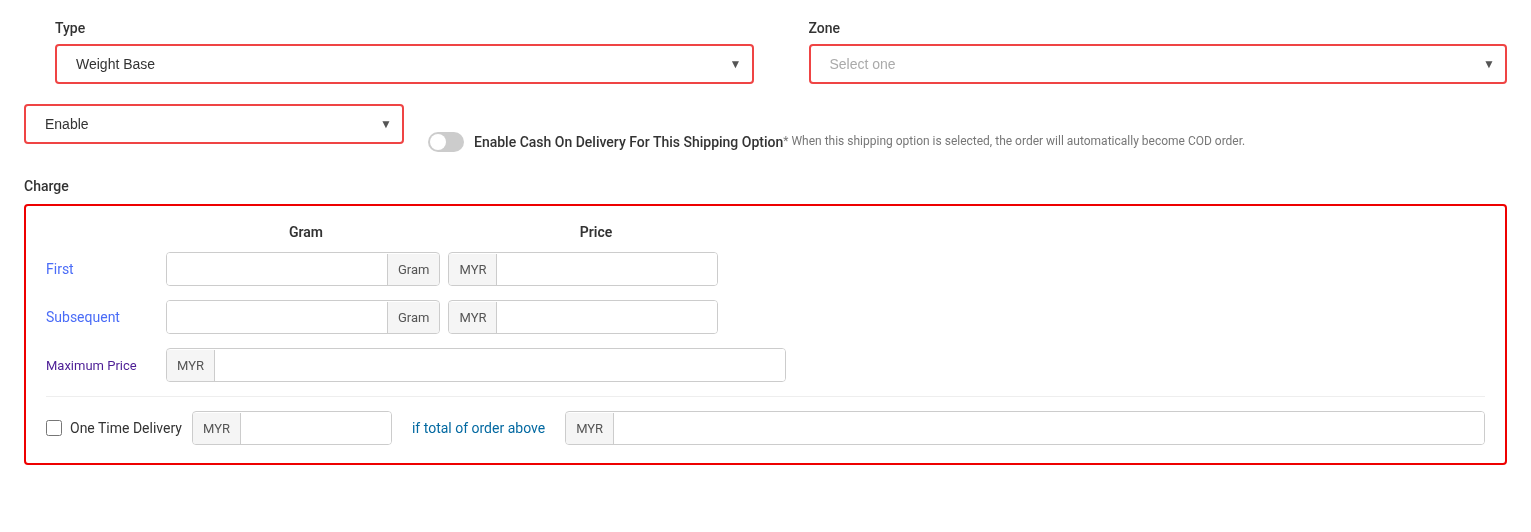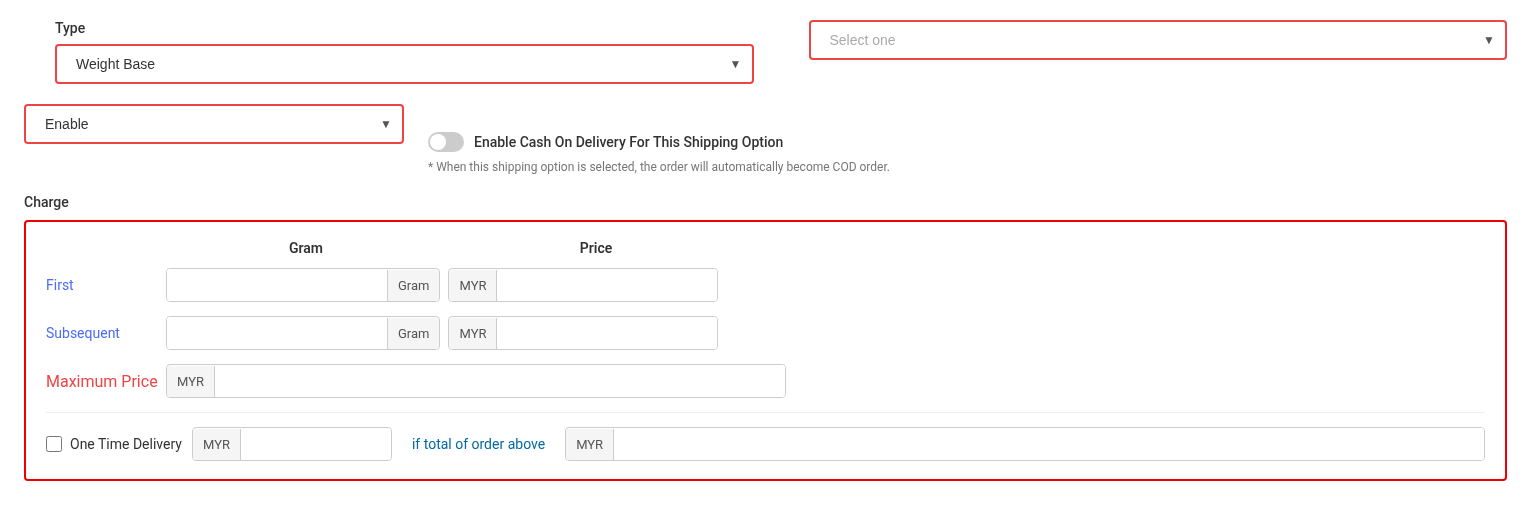--- a/index.html
+++ b/index.html
@@ -62,21 +62,21 @@
       align-items: flex-start;
     }
     .status-group {
       flex: 0 0 380px;
       display: flex;
       flex-direction: column;
     }
     .cod-group {
       flex: 1;
       display: flex;
-      flex-direction: column;
+      flex-direction: row;
       padding-top: 28px;
     }
     .cod-toggle-row {
       display: flex;
       align-items: center;
       gap: 10px;
       margin-bottom: 6px;
     }
     .toggle {
       position: relative;
@@ -202,22 +202,22 @@
       display: flex;
       align-items: center;
     }
     .max-price-row {
       display: flex;
       align-items: center;
       margin-bottom: 14px;
     }
     .max-price-label {
       width: 120px;
-      font-size: 16px;
-      color: #ef4444;
+      font-size: 13px;
+      color: #4c1d95;
       flex-shrink: 0;
     }
     .max-price-input-group {
       display: flex;
       align-items: center;
       border: 1px solid #ccc;
       border-radius: 4px;
       overflow: hidden;
       width: 620px;
     }
@@ -302,20 +302,21 @@
     <div class="select-wrapper">
       <select>
         <option value="Weight Base" selected="">Weight Base</option>
         <option value="Flat Rate">Flat Rate</option>
         <option value="Free Shipping">Free Shipping</option>
       </select>
       <span class="select-arrow">▼</span>
     </div>
   </div>
   <div class="form-group">
+    <label class="form-label">Zone</label>
     <div class="select-wrapper">
       <select class="placeholder">
         <option value="" disabled="" selected="">Select one</option>
       </select>
       <span class="select-arrow">▼</span>
     </div>
   </div>
 </div>
 
 <div class="status-row">

